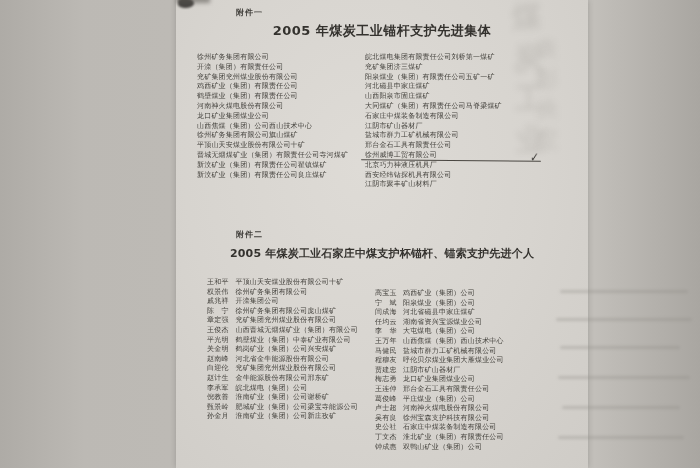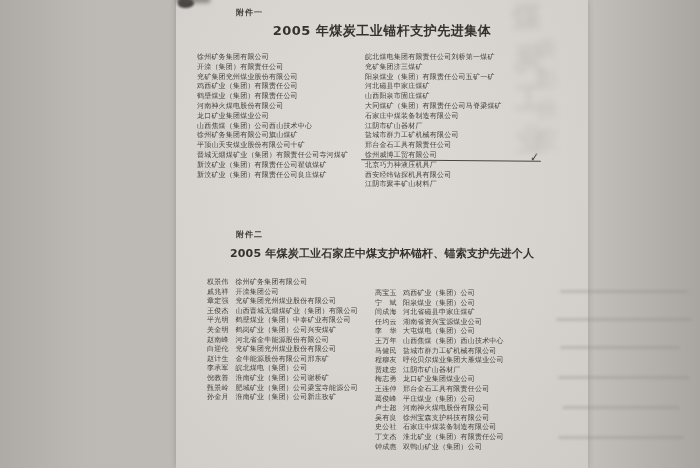--- a/index.html
+++ b/index.html
@@ -188,31 +188,39 @@
 
     <div class="check">✓</div>
 
     <div class="att-label" style="left:60px;top:229px;">附件二</div>
 
     <div class="sec-title" id="title2">2005 年煤炭工业石家庄中煤支护杯锚杆、锚索支护先进个人</div>
 
     <div class="col s2" style="left:31px;top:278px;">
 
 
+  <div class="row">
+    <span class="pname">王和平</span>
+    <span class="porg">平顶山天安煤业股份有限公司十矿</span>
+  </div>
 
   <div class="row">
     <span class="pname">权景伟</span>
     <span class="porg">徐州矿务集团有限公司</span>
   </div>
 
   <div class="row">
     <span class="pname">戚兆祥</span>
     <span class="porg">开滦集团公司</span>
   </div>
 
+  <div class="row">
+    <span class="pname">陈　宁</span>
+    <span class="porg">徐州矿务集团有限公司庞山煤矿</span>
+  </div>
 
   <div class="row">
     <span class="pname">章定强</span>
     <span class="porg">兖矿集团兖州煤业股份有限公司</span>
   </div>
 
   <div class="row">
     <span class="pname">王俊杰</span>
     <span class="porg">山西晋城无烟煤矿业（集团）有限公司</span>
   </div>

